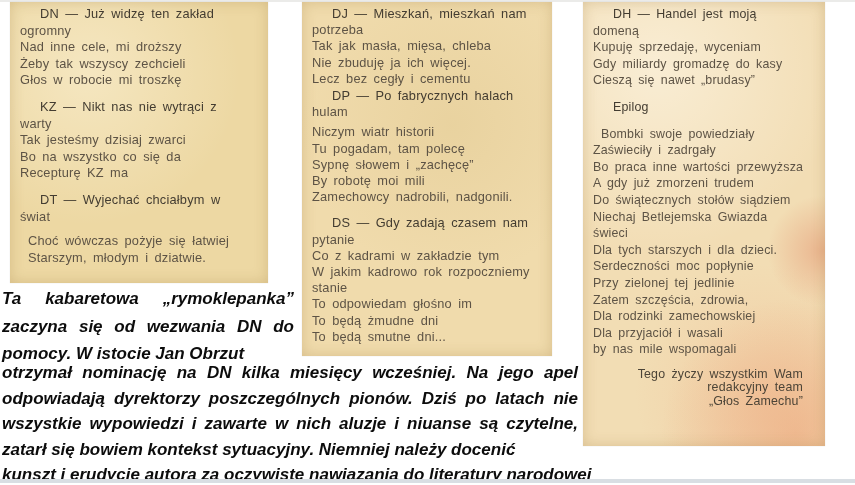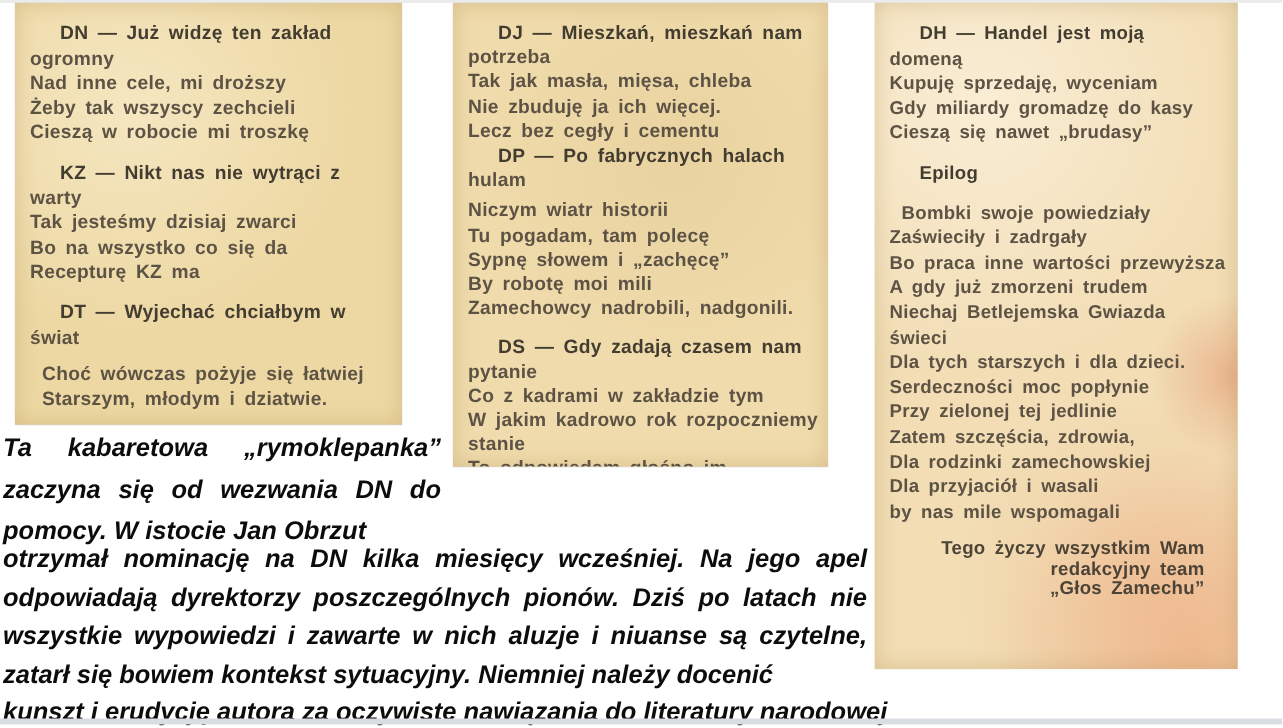--- a/index.html
+++ b/index.html
@@ -7,29 +7,29 @@
     position:relative;width:855px;height:485px;background:#ffffff;overflow:hidden;
     font-family:"Liberation Sans",sans-serif;
   }
   
   #top-strip{position:absolute;left:0;top:0;width:855px;height:2px;background:#ebebe9;}
   #bottom-strip{position:absolute;left:0;top:479px;width:855px;height:4px;background:#d9dee3;}
 
   
   .clip{
     position:absolute;box-sizing:border-box;overflow:hidden;
-    padding:12px 8px 0 10px;
-    color:#5d5345;font-weight:700;
+    padding:4px 8px 0 10px;
+    color:#5d5345;font-weight:400;
     letter-spacing:.2px;word-spacing:2.5px;
     box-shadow:inset 0 0 14px rgba(150,115,55,.28), 0 0 1px rgba(0,0,0,.15);
   }
   #clip-a{left:10px;top:2px;width:258px;height:281px;font-size:12.8px;
     background:radial-gradient(circle at 30% 25%,rgba(255,248,228,.45),transparent 55%),#edd8a3;}
   #clip-a .pline{line-height:16.6px;}
-  #clip-b{left:302px;top:2px;width:250px;height:309px;font-size:12.8px;
+  #clip-b{left:302px;top:2px;width:250px;height:354px;font-size:12.8px;
     background:radial-gradient(circle at 60% 35%,rgba(214,188,126,.28),transparent 55%),#f0dbac;}
   #clip-b .pline{line-height:16.2px;}
   #clip-c{left:583px;top:2px;width:242px;height:444px;font-size:12.4px;
     background:
       radial-gradient(circle at 99% 56%,rgba(222,120,85,.40),transparent 16%),
       radial-gradient(circle at 88% 97%,rgba(236,158,116,.50),transparent 28%),
       radial-gradient(circle at 75% 88%,rgba(238,170,130,.30),transparent 30%),
       radial-gradient(circle at 30% 15%,rgba(255,250,238,.55),transparent 45%),
       #f2ddb4;}
   #clip-c .pline{line-height:16.6px;}
@@ -58,21 +58,21 @@
 <body>
 
 <div id="page">
   <div id="top-strip"></div>
 
   <div id="clip-a" class="clip">
       <div class="pline h">DN — Już widzę ten zakład</div>
       <div class="pline r">ogromny</div>
       <div class="pline">Nad inne cele, mi droższy</div>
       <div class="pline">Żeby tak wszyscy zechcieli</div>
-      <div class="pline">Cieszą w robocie mi troszkę</div>
+      <div class="pline">Głos w robocie mi troszkę</div>
       <div class="pline h" style="margin-top: 10px;">KZ — Nikt nas nie wytrąci z</div>
       <div class="pline r">warty</div>
       <div class="pline">Tak jesteśmy dzisiaj zwarci</div>
       <div class="pline">Bo na wszystko co się da</div>
       <div class="pline">Recepturę KZ ma</div>
       <div class="pline h" style="margin-top: 10px;">DT — Wyjechać chciałbym w</div>
       <div class="pline r">świat</div>
       <div class="pline bi" style="margin-top: 8px;">Choć wówczas pożyje się łatwiej</div>
       <div class="pline bi">Starszym, młodym i dziatwie.</div>
     </div>
@@ -104,20 +104,21 @@
       <div class="pline h">DH — Handel jest moją</div>
       <div class="pline r">domeną</div>
       <div class="pline">Kupuję sprzedaję, wyceniam</div>
       <div class="pline">Gdy miliardy gromadzę do kasy</div>
       <div class="pline">Cieszą się nawet „brudasy”</div>
       <div class="pline h" style="margin-top: 10px;">Epilog</div>
       <div class="pline bi" style="margin-top: 10px;">Bombki swoje powiedziały</div>
       <div class="pline">Zaświeciły i zadrgały</div>
       <div class="pline">Bo praca inne wartości przewyższa</div>
       <div class="pline">A gdy już zmorzeni trudem</div>
+      <div class="pline">Do świątecznych stołów siądziem</div>
       <div class="pline">Niechaj Betlejemska Gwiazda</div>
       <div class="pline r">świeci</div>
       <div class="pline">Dla tych starszych i dla dzieci.</div>
       <div class="pline">Serdeczności moc popłynie</div>
       <div class="pline">Przy zielonej tej jedlinie</div>
       <div class="pline">Zatem szczęścia, zdrowia,</div>
       <div class="pline">Dla rodzinki zamechowskiej</div>
       <div class="pline">Dla przyjaciół i wasali</div>
       <div class="pline">by nas mile wspomagali</div>
       <div class="pline sign" style="margin-top: 10px;">Tego życzy wszystkim Wam</div>

